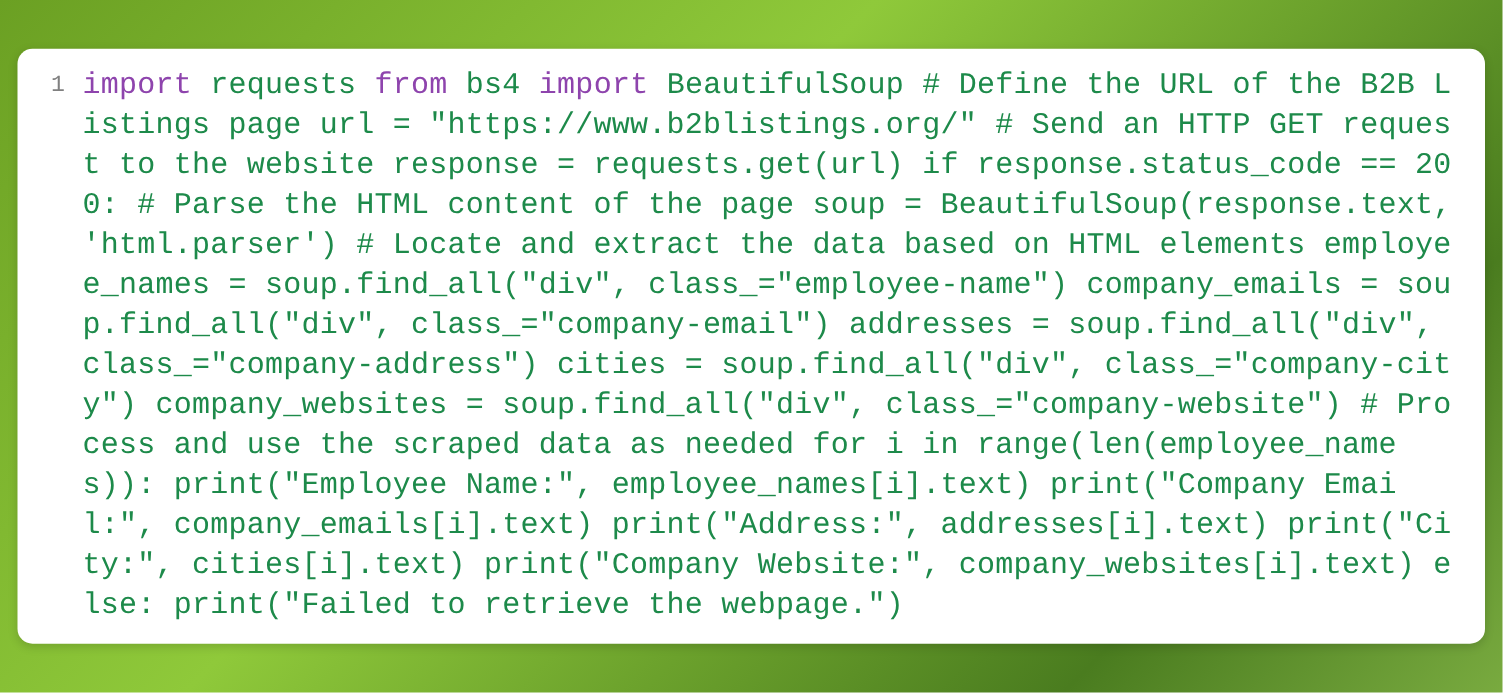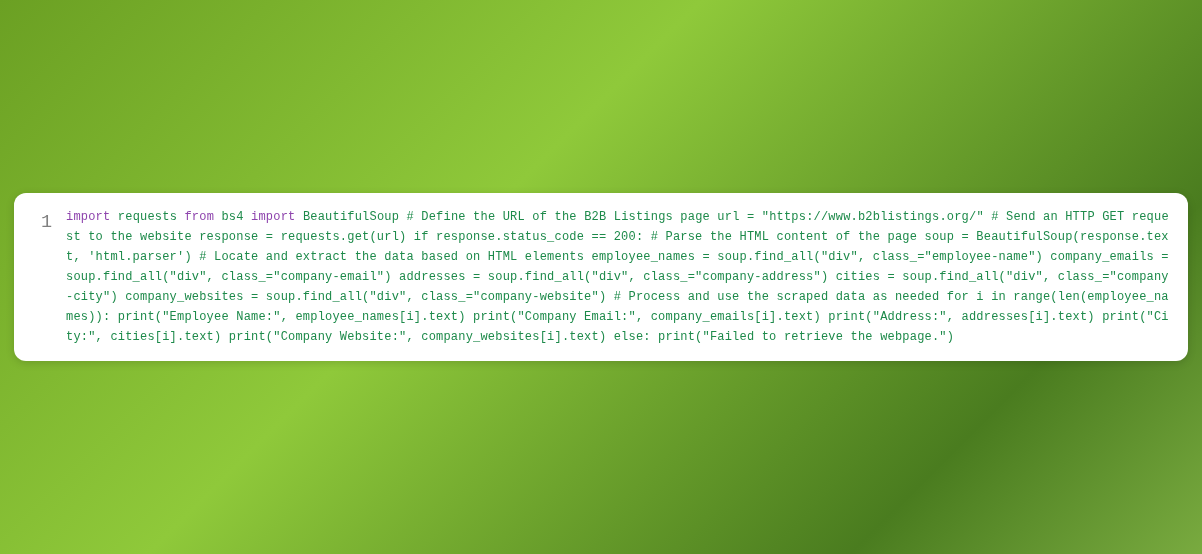--- a/index.html
+++ b/index.html
@@ -30,22 +30,22 @@
     flex: 0 0 28px;
     text-align: right;
     padding-right: 14px;
     color: #808080;
     font-size: 18.5px;
     line-height: 32px;
     user-select: none;
   }
   .code {
     flex: 1 1 auto;
-    font-size: 12px;
-    line-height: 20px;
+    font-size: 24px;
+    line-height: 32px;
     letter-spacing: 0.2px;
     color: #1d8a4a;
     word-break: break-all;
     overflow-wrap: break-word;
     white-space: normal;
   }
   .kw { color: #8e44ad; }
   .plain { color: #1d8a4a; }
 </style>
 </head>

